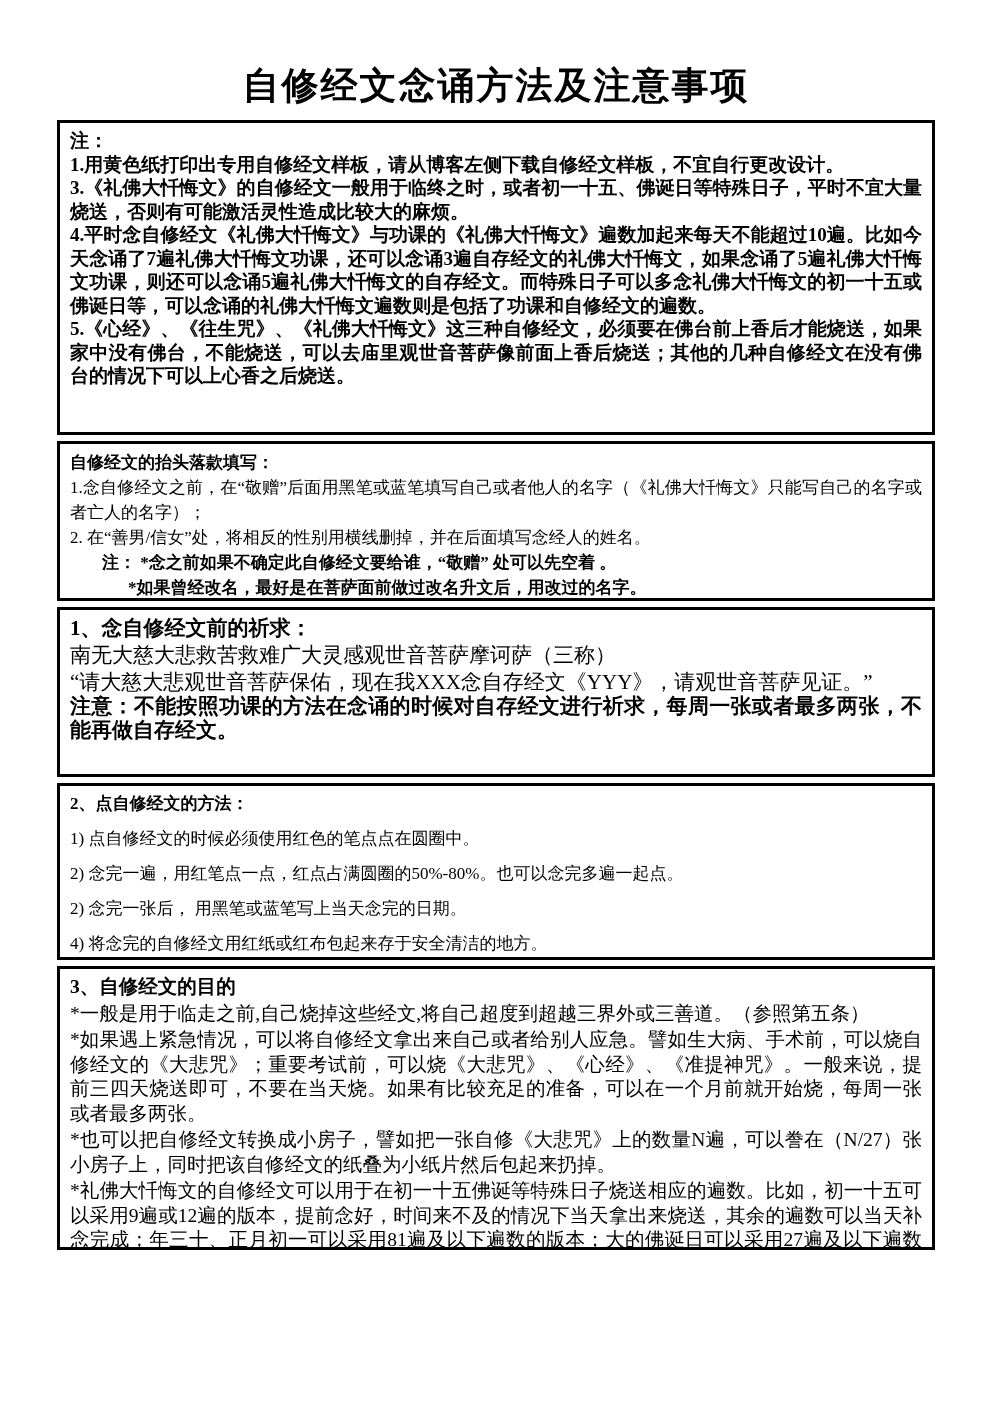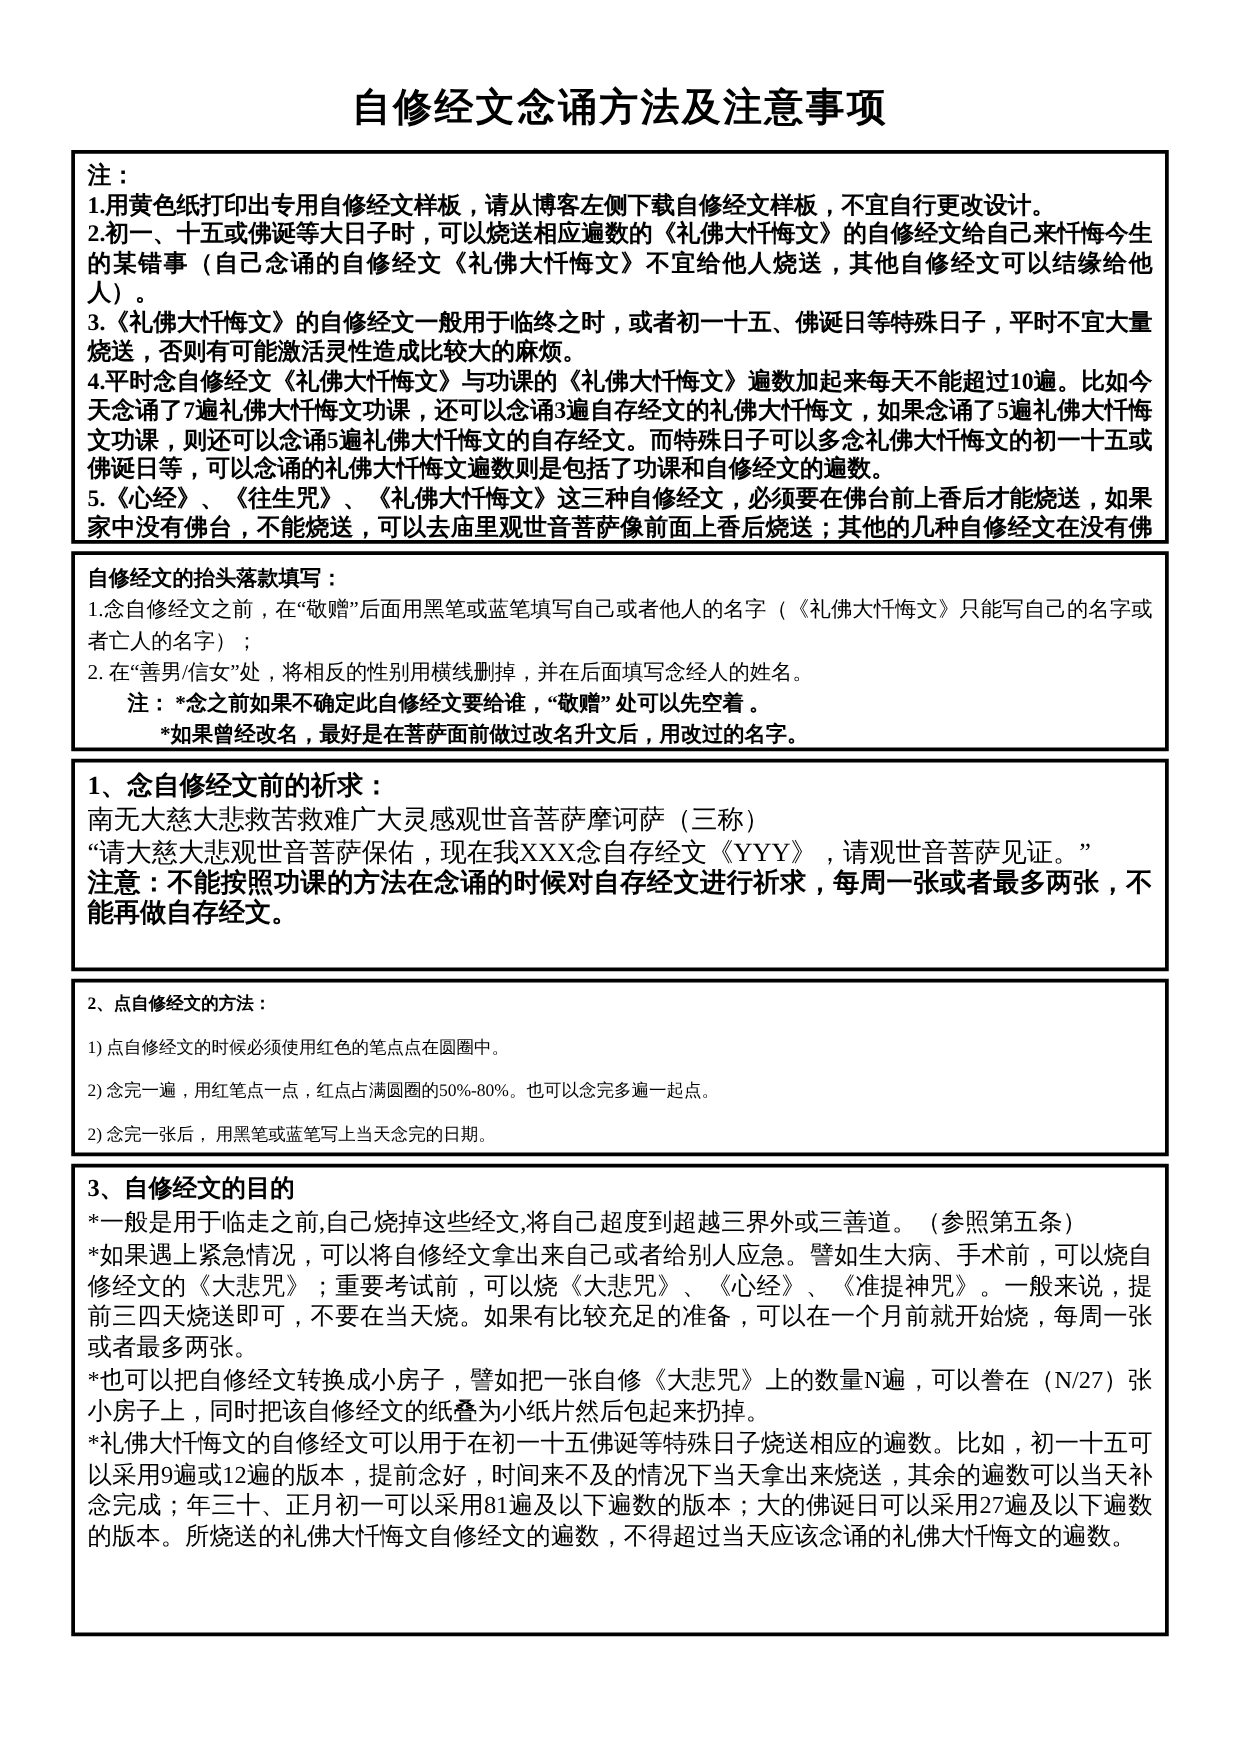--- a/index.html
+++ b/index.html
@@ -7,21 +7,21 @@
   body {
     width: 992px;
     height: 1403px;
     color: #000000;
     font-family: "Liberation Serif", "DejaVu Serif", serif;
     overflow: hidden;
   }
   .doc { padding: 64px 57px 0 57px; }
   .title {
     text-align: center;
-    font-size: 31px;
+    font-size: 37px;
     font-weight: bold;
     line-height: 44px;
     margin-bottom: 12px;
     letter-spacing: 2px;
   }
   .box {
     border: 3px solid #000000;
     padding: 6px 10px 4px 10px;
     margin-bottom: 6px;
     overflow: hidden;
@@ -40,44 +40,43 @@
     line-height: 25px;
   }
   .indent1 { padding-left: 32px; }
   .indent2 { padding-left: 58px; }
   .box-pray {
     height: 170px;
     font-size: 21px;
     line-height: 24px;
   }
   .box-dot {
-    height: 142px;
-    font-size: 14px;
+    height: 177px;
+    font-size: 17px;
     line-height: 24px;
   }
   .box-purpose {
-    height: 378px;
+    height: 284px;
     font-size: 19.5px;
     line-height: 24.5px;
   }
   .mt-lg { margin-top: 3px; }
   .mt-md { margin-top: 11px; }
   .mt-sm { margin-top: 2px; }
 </style>
 </head>
 <body>
 
 <div class="doc">
 
   <h1 class="title">自修经文念诵方法及注意事项</h1>
 
   <section class="box box-notes">
     <p>注：</p>
     <p>1.用黄色纸打印出专用自修经文样板，请从博客左侧下载自修经文样板，不宜自行更改设计。</p>
-    <p>2.初一、十五或佛诞等大日子时，可以烧送相应遍数的《礼佛大忏悔文》的自修经文给自己来忏悔今生的某错事（自己念诵的自修经文《礼佛大忏悔文》不宜给他人烧送，其他自修经文可以结缘给他人）。</p>
     <p>3.《礼佛大忏悔文》的自修经文一般用于临终之时，或者初一十五、佛诞日等特殊日子，平时不宜大量烧送，否则有可能激活灵性造成比较大的麻烦。</p>
     <p>4.平时念自修经文《礼佛大忏悔文》与功课的《礼佛大忏悔文》遍数加起来每天不能超过10遍。比如今天念诵了7遍礼佛大忏悔文功课，还可以念诵3遍自存经文的礼佛大忏悔文，如果念诵了5遍礼佛大忏悔文功课，则还可以念诵5遍礼佛大忏悔文的自存经文。而特殊日子可以多念礼佛大忏悔文的初一十五或佛诞日等，可以念诵的礼佛大忏悔文遍数则是包括了功课和自修经文的遍数。</p>
     <p>5.《心经》、《往生咒》、《礼佛大忏悔文》这三种自修经文，必须要在佛台前上香后才能烧送，如果家中没有佛台，不能烧送，可以去庙里观世音菩萨像前面上香后烧送；其他的几种自修经文在没有佛台的情况下可以上心香之后烧送。</p>
   </section>
 
   <section class="box box-headerfill">
     <p class="b">自修经文的抬头落款填写：</p>
     <p>1.念自修经文之前，在“敬赠”后面用黑笔或蓝笔填写自己或者他人的名字（《礼佛大忏悔文》只能写自己的名字或者亡人的名字）；</p>
     <p>2. 在“善男/信女”处，将相反的性别用横线删掉，并在后面填写念经人的姓名。</p>
     <p class="b indent1">注： *念之前如果不确定此自修经文要给谁，“敬赠” 处可以先空着 。</p>

